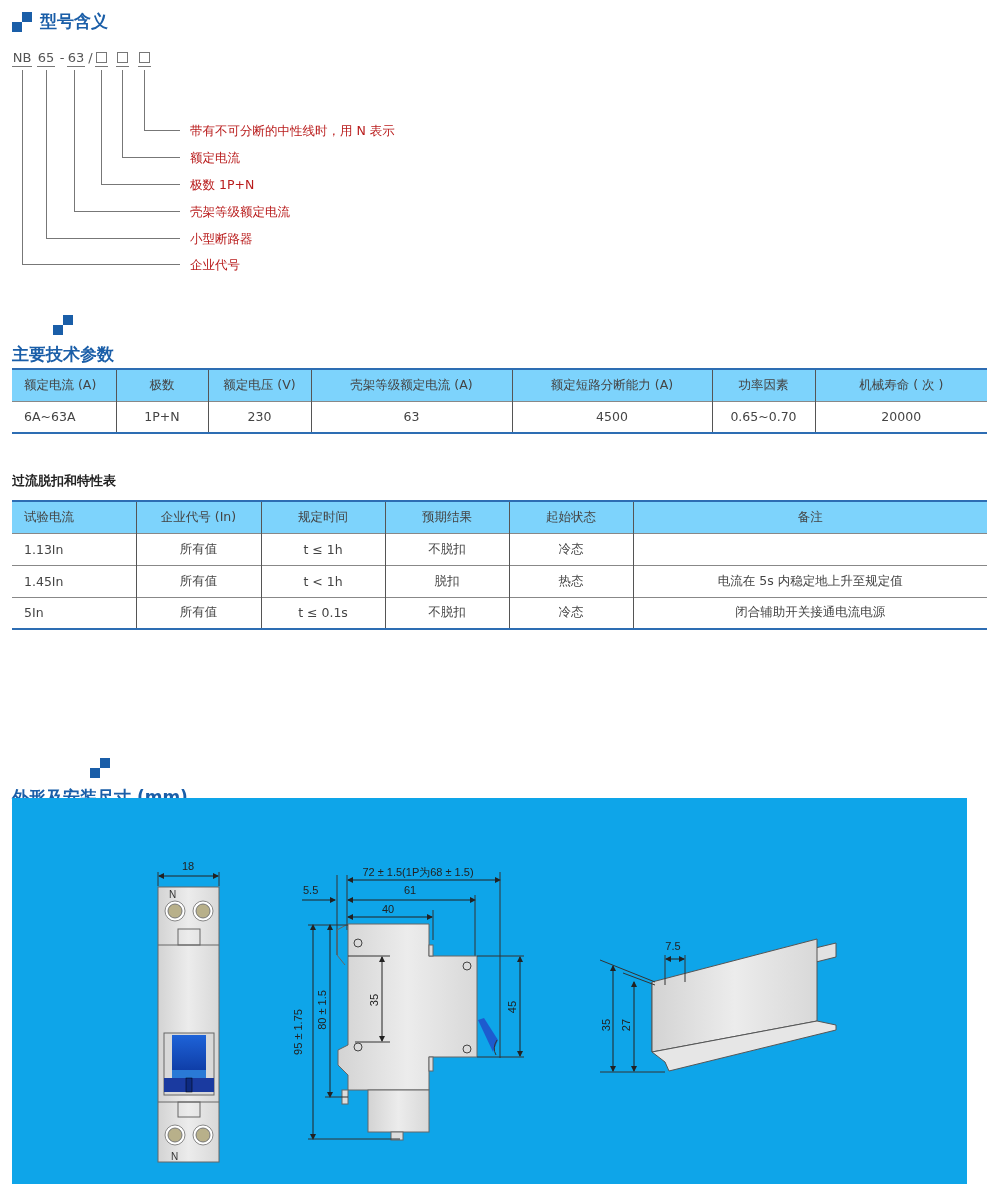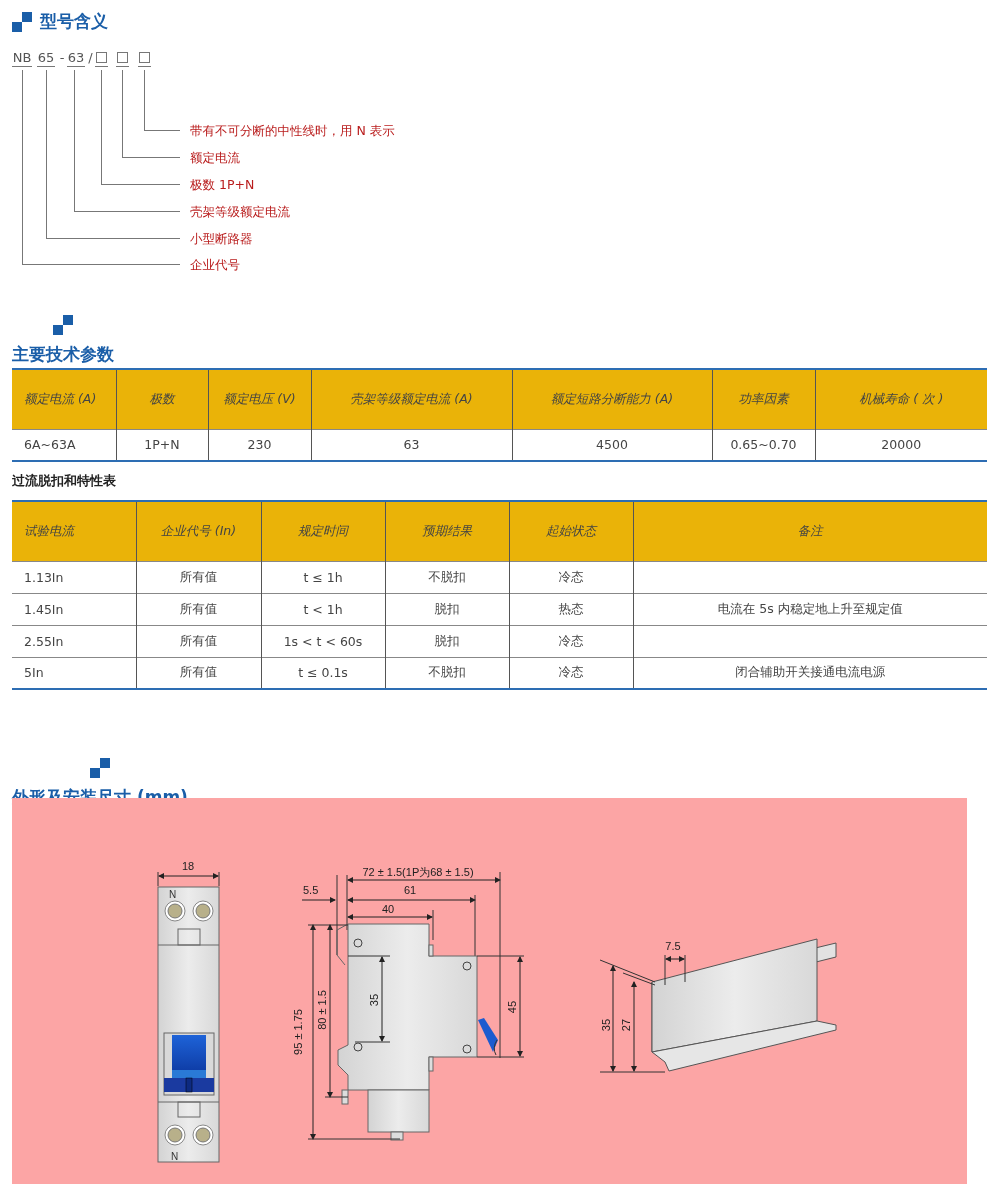--- a/index.html
+++ b/index.html
@@ -17,30 +17,30 @@
   .model-code { position: absolute; top: 50px; left: 12px; font-size: 13px; color: #555; }
   .code-part { position: absolute; top: 0; white-space: nowrap; text-align: center; }
   .code-part.u { border-bottom: 1px solid #777; padding-bottom: 1px; }
   .sq { display: inline-block; width: 11px; height: 11px; border: 1px solid #777; vertical-align: -1px; }
   .legend-label { position: absolute; left: 190px; font-size: 12.5px; color: #b91c1c; white-space: nowrap; transform: translateY(-50%); }
   .vline { position: absolute; width: 1px; background: #777; }
   .hline { position: absolute; height: 1px; background: #777; }
 
   
   table { position: absolute; left: 12px; width: 975px; border-collapse: collapse; font-size: 12.5px; color: #444; }
-  table th { background: #eab308; font-weight: normal; height: 60px; border-top: 2px solid #2d6db3; font-style: italic; }
+  table th { background: #7dd3fc; font-weight: normal; height: 32px; border-top: 2px solid #2d6db3; }
   table td { height: 32px; }
   table th, table td { border-left: 1px solid #555; text-align: center; }
   table th:first-child, table td:first-child { border-left: none; text-align: left; padding-left: 12px; }
   table tr + tr td { border-top: 1px solid #888; }
   table tr:last-child td { border-bottom: 2px solid #2d6db3; }
 
   .subheading { position: absolute; left: 12px; top: 472px; font-size: 13px; font-weight: bold; color: #222; }
 
-  .dim-box { position: absolute; left: 12px; top: 798px; width: 955px; height: 386px; background: #fca5a5; text-align: right; }
+  .dim-box { position: absolute; left: 12px; top: 798px; width: 955px; height: 386px; background: #0ea5e9; text-align: right; }
   .dim-box svg { position: absolute; left: 0; top: 0; }
   .dim-text { font-family: "Liberation Sans", sans-serif; font-size: 11px; fill: #222; }
 </style>
 </head>
 <body>
 
 <div class="section-title" style="top:10px;">
   <span class="sec-icon">
       <i class="a"></i>
       <i class="b"></i>
@@ -148,28 +148,20 @@
     <td>冷态</td>
     <td></td>
   </tr>
   <tr>
     <td>1.45In</td>
     <td>所有值</td>
     <td>t &lt; 1h</td>
     <td>脱扣</td>
     <td>热态</td>
     <td>电流在 5s 内稳定地上升至规定值</td>
-  </tr>
-  <tr>
-    <td>2.55In</td>
-    <td>所有值</td>
-    <td>1s &lt; t &lt; 60s</td>
-    <td>脱扣</td>
-    <td>冷态</td>
-    <td></td>
   </tr>
   <tr>
     <td>5In</td>
     <td>所有值</td>
     <td>t ≤ 0.1s</td>
     <td>不脱扣</td>
     <td>冷态</td>
     <td>闭合辅助开关接通电流电源</td>
   </tr>
 </tbody>

